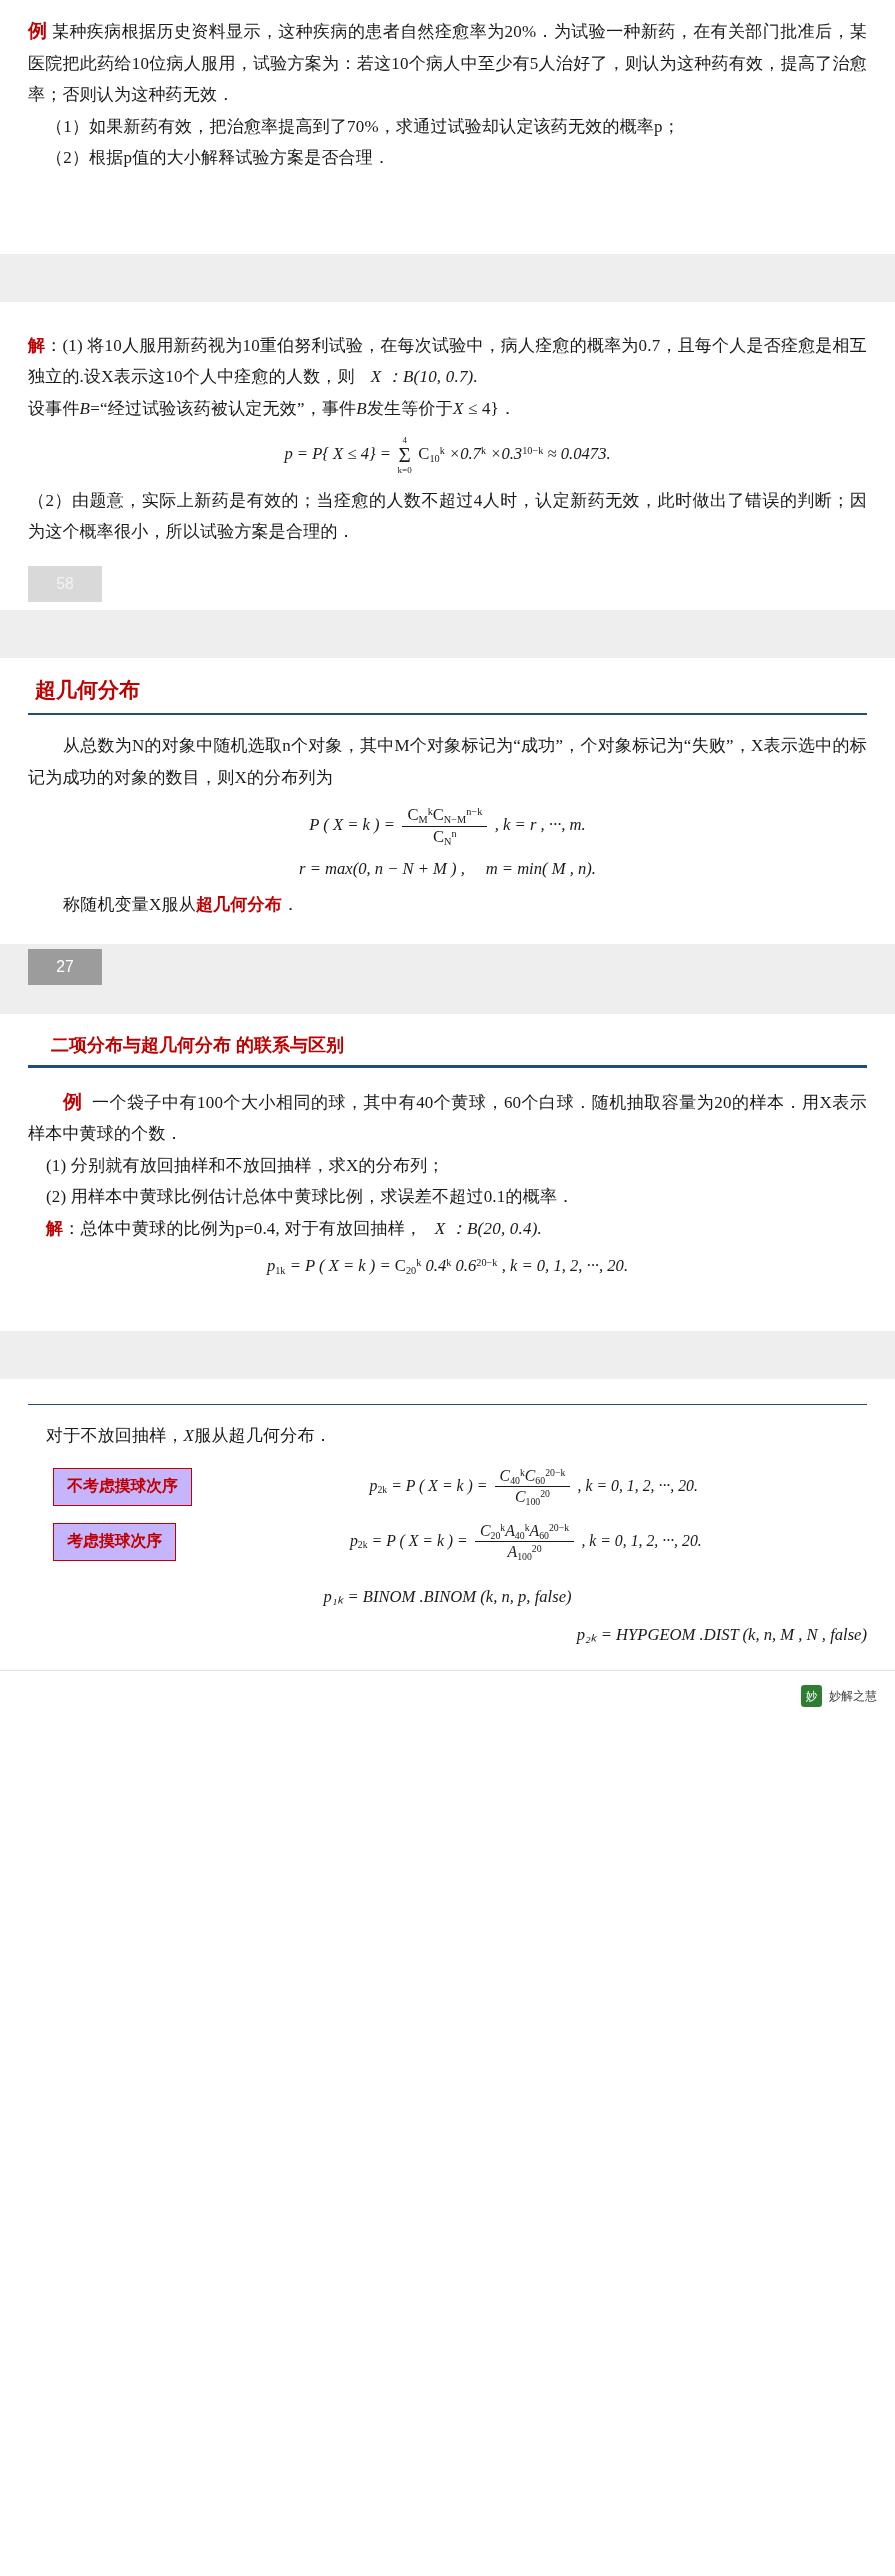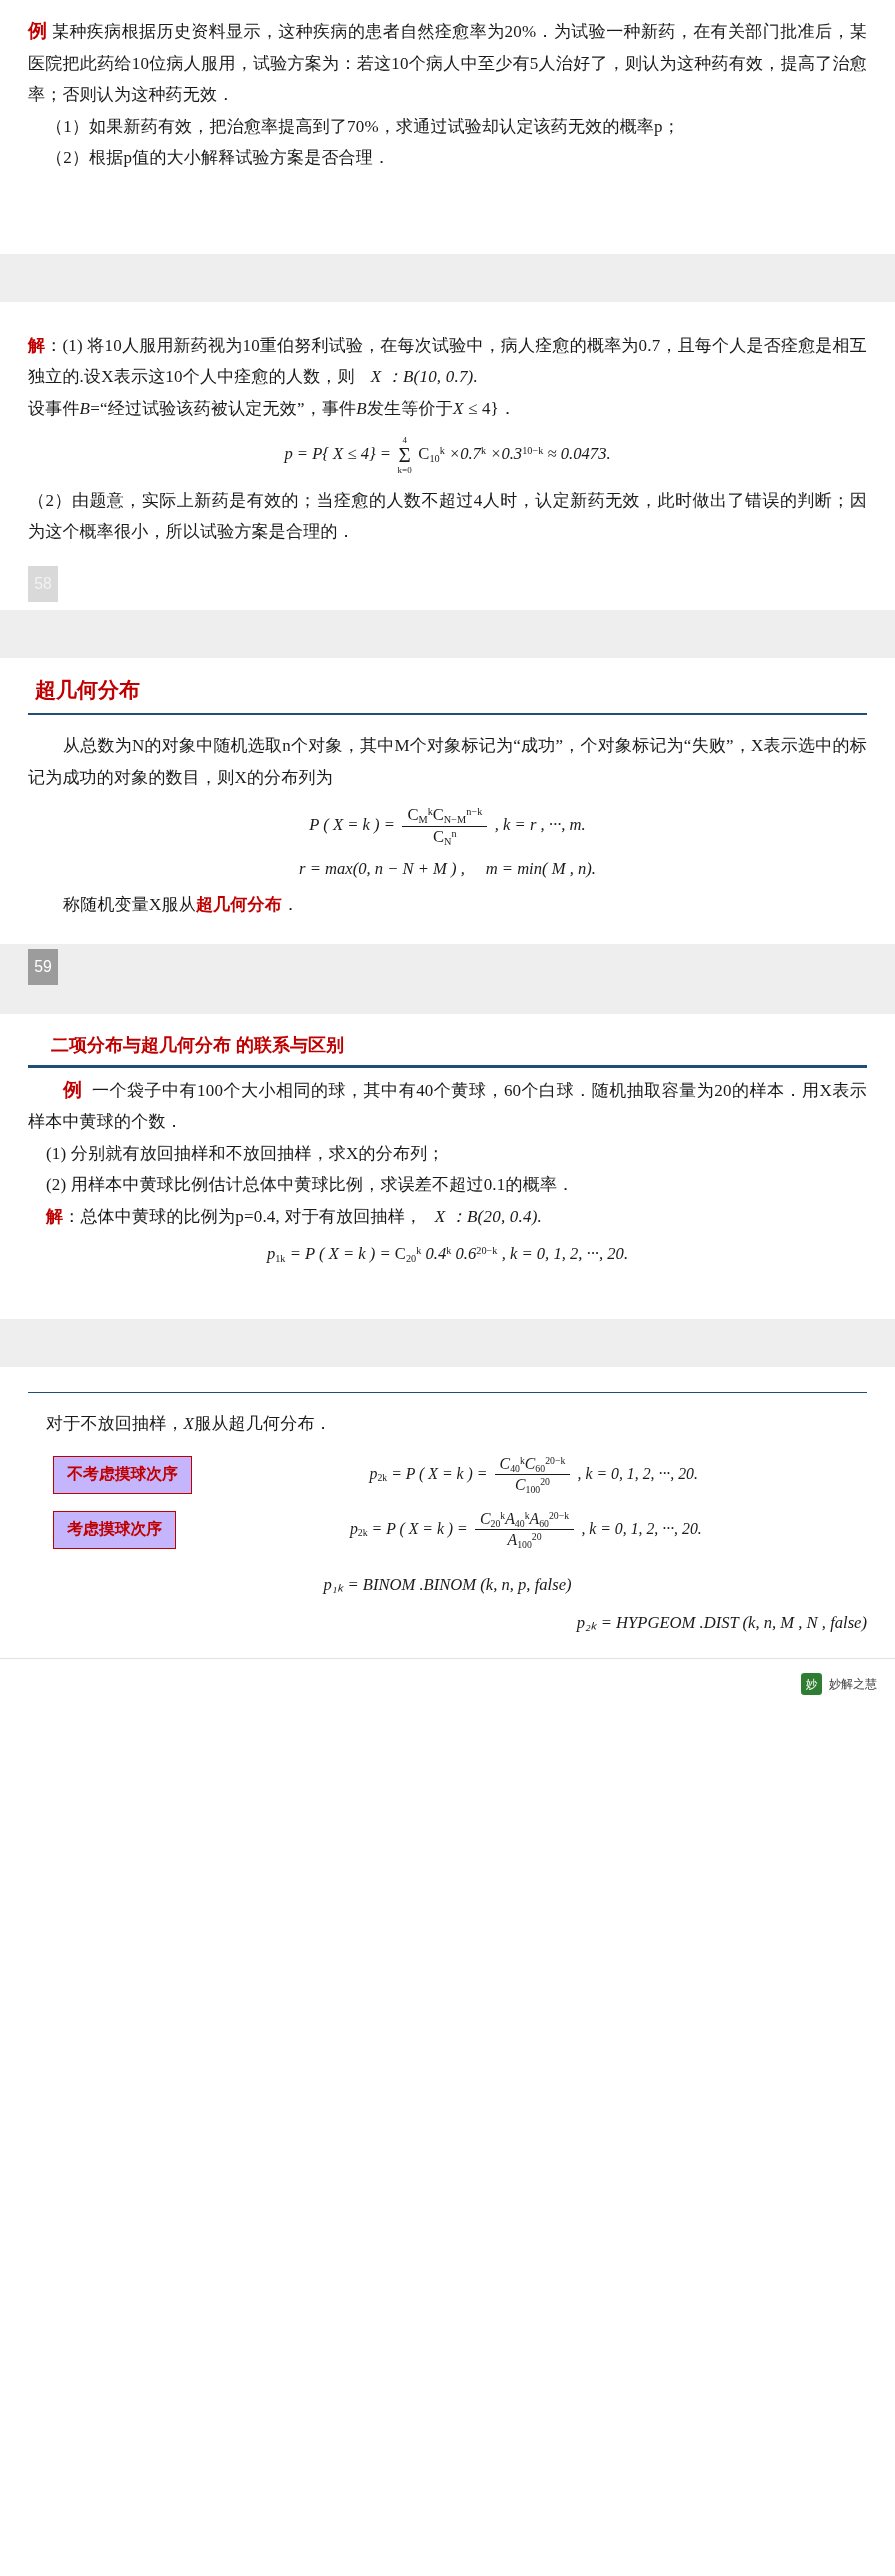--- a/index.html
+++ b/index.html
@@ -78,21 +78,21 @@
     text-align:center;
     font-style:normal;
     margin:0 2.5px;
     line-height:1;
   }
   .sumop .lim{display:block;font-size:9px;}
   .sumop .big{display:block;font-size:21px;}
 
   
   .pagenum{
-    width:30px;height:36px;
+    width:74px;height:36px;
     background:#9c9c9c;
     color:#ffffff;
     font-family:"Liberation Sans", sans-serif;
     font-size:15.8px;
     display:flex;align-items:center;justify-content:center;
     margin-left:28px;
   }
   .pagenum.faded{background:#d9d9d9;color:#f2f2f2;}
   .pnwrap{background:#eeeeee;padding:5px 0 8.3px 0;}
   .pnwrap.white{background:#ffffff;}
@@ -208,31 +208,31 @@
       r = max(0, n − N + M ) ,&nbsp;&nbsp;&nbsp;&nbsp; m = min( M , n).
     </div>
 
     <p class="txt indent">
       <span>称随机变量X服从</span><span class="lead-red">超几何分布</span><span>．</span>
     </p>
   </div>
 
   <div class="block" style="height:23px;"></div>
   <div class="pnwrap">
-    <div class="pagenum">59</div>
+    <div class="pagenum">27</div>
   </div>
 
   <div class="gap"></div>
 
   <div class="sec-head">
     <div class="title small">二项分布与超几何分布 的联系与区别</div>
   </div>
   <div class="rule"></div>
 
-  <div class="block" style="padding-top:6px;">
+  <div class="block" style="padding-top:6px;margin-top:12px;">
     <p class="txt indent">
       <span class="lead-red-big">例</span>&nbsp;&nbsp;<span>一个袋子中有100个大小相同的球，其中有40个黄球，60个白球．随机抽取容量为20的样本．用X表示样本中黄球的个数．</span>
     </p>
     <p class="txt indent2">(1) 分别就有放回抽样和不放回抽样，求X的分布列；</p>
     <p class="txt indent2">(2) 用样本中黄球比例估计总体中黄球比例，求误差不超过0.1的概率．</p>
 
     <p class="txt indent2">
       <span class="lead-red">解</span><span>：总体中黄球的比例为p=0.4, 对于有放回抽样，</span>
       <span style="font-style:italic;padding-left:8.3px;">X ：B(20, 0.4).</span>
     </p>

